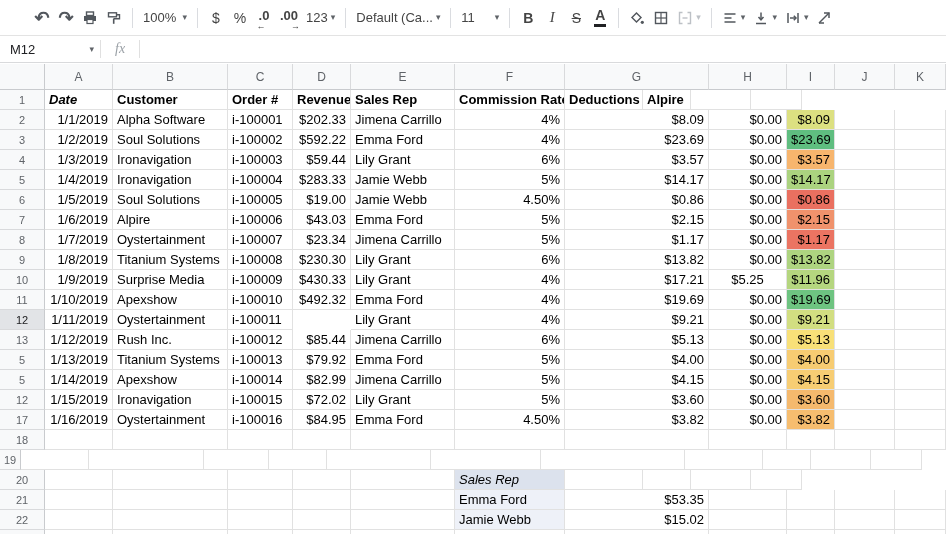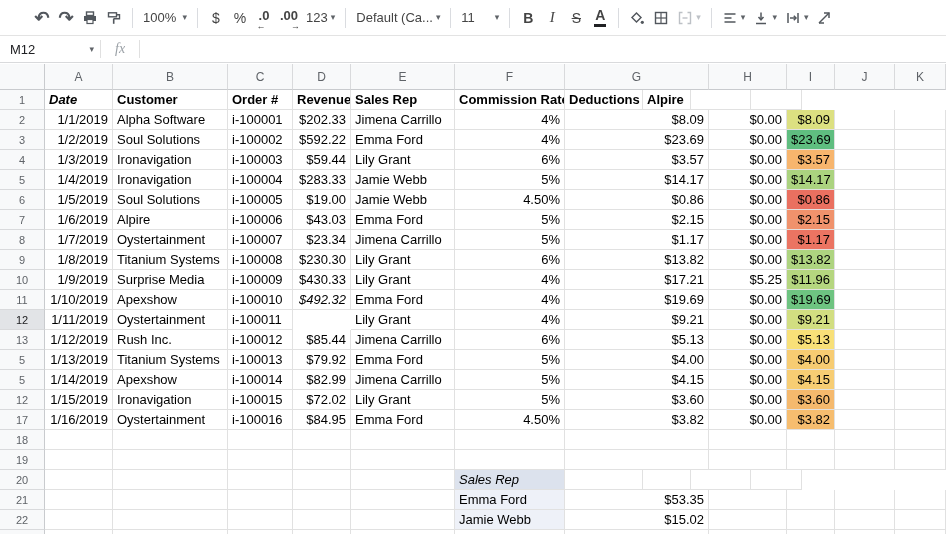--- a/index.html
+++ b/index.html
@@ -376,31 +376,31 @@
       </div>
       <div class="g-row">
         <div class="rowhead-cell" style="width: 45px;">10</div>
         <div class="cell r" style="width: 68px;">1/9/2019</div>
         <div class="cell" style="width: 115px;">Surprise Media</div>
         <div class="cell" style="width: 65px;">i-100009</div>
         <div class="cell r" style="width: 58px;">$430.33</div>
         <div class="cell" style="width: 104px;">Lily Grant</div>
         <div class="cell r" style="width: 110px;">4%</div>
         <div class="cell r" style="width: 144px;">$17.21</div>
-        <div class="cell r" style="width: 78px;">$5.25</div>
+        <div class="cell r" style="width: 78px; text-align: center;">$5.25</div>
         <div class="cell r" style="width: 48px; background: rgb(181, 214, 127);">$11.96</div>
         <div class="cell" style="width: 60px;"></div>
         <div class="cell" style="width: 51px;"></div>
       </div>
       <div class="g-row">
         <div class="rowhead-cell" style="width: 45px;">11</div>
         <div class="cell r" style="width: 68px;">1/10/2019</div>
         <div class="cell" style="width: 115px;">Apexshow</div>
         <div class="cell" style="width: 65px;">i-100010</div>
-        <div class="cell r" style="width: 58px; font-style: italic;">$492.32</div>
+        <div class="cell r" style="width: 58px;">$492.32</div>
         <div class="cell" style="width: 104px;">Emma Ford</div>
         <div class="cell r" style="width: 110px;">4%</div>
         <div class="cell r" style="width: 144px;">$19.69</div>
         <div class="cell r" style="width: 78px;">$0.00</div>
         <div class="cell r" style="width: 48px; background: rgb(110, 196, 129);">$19.69</div>
         <div class="cell" style="width: 60px;"></div>
         <div class="cell" style="width: 51px;"></div>
       </div>
       <div class="g-row">
         <div class="rowhead-cell sel" style="width: 45px;">12</div>
@@ -494,21 +494,21 @@
         <div class="cell" style="width: 58px;"></div>
         <div class="cell" style="width: 104px;"></div>
         <div class="cell" style="width: 110px;"></div>
         <div class="cell" style="width: 144px;"></div>
         <div class="cell" style="width: 78px;"></div>
         <div class="cell" style="width: 48px;"></div>
         <div class="cell" style="width: 60px;"></div>
         <div class="cell" style="width: 51px;"></div>
       </div>
       <div class="g-row">
-        <div class="rowhead-cell" style="width: 45px;">19</div>
+        <div class="rowhead-cell" style="width: 21px;">19</div>
         <div class="cell" style="width: 68px;"></div>
         <div class="cell" style="width: 115px;"></div>
         <div class="cell" style="width: 65px;"></div>
         <div class="cell" style="width: 58px;"></div>
         <div class="cell" style="width: 104px;"></div>
         <div class="cell" style="width: 110px;"></div>
         <div class="cell" style="width: 144px;"></div>
         <div class="cell" style="width: 78px;"></div>
         <div class="cell" style="width: 48px;"></div>
         <div class="cell" style="width: 60px;"></div>

